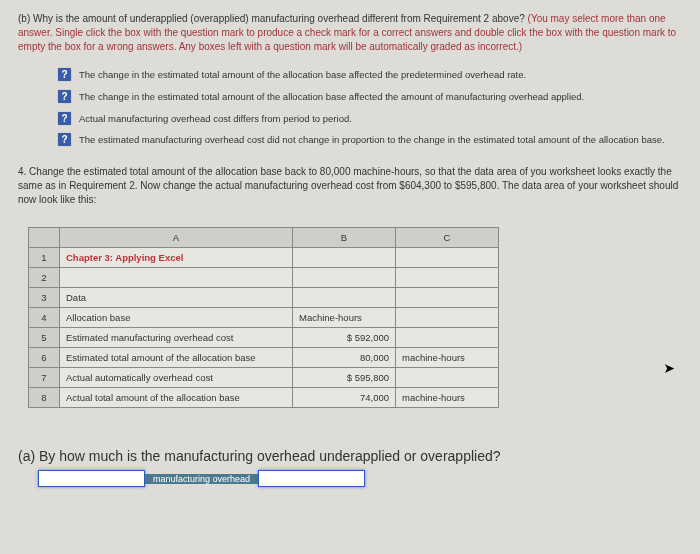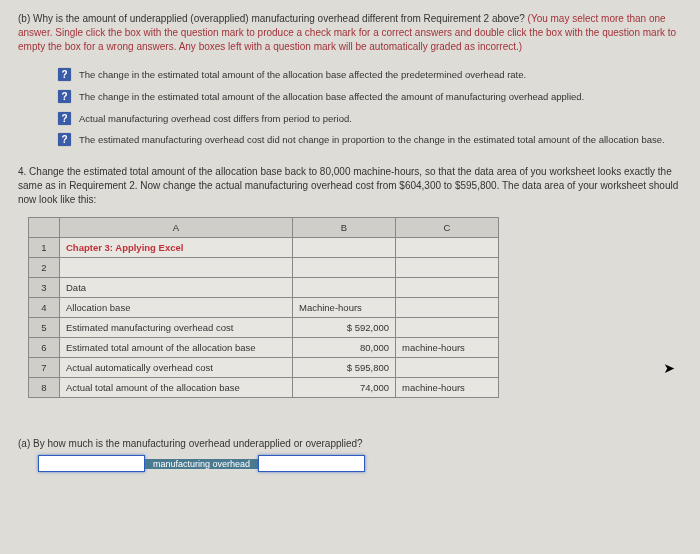--- a/index.html
+++ b/index.html
@@ -48,21 +48,21 @@
     box-shadow: 0 0 1px rgba(0,0,0,0.5);
   }
   .option-row span.opt-text {
     flex: 1;
     padding-top: 1px;
     line-height: 1.35;
   }
   .q4-text {
     font-size: 10px;
     line-height: 1.4;
-    margin-bottom: 10px;
+    margin-bottom: 20px;
   }
   .sheet {
     border-collapse: collapse;
     margin-left: 10px;
     font-size: 9.5px;
     background: #e8e6e1;
   }
   .sheet th, .sheet td {
     border: 1px solid #888;
     padding: 2px 6px;
@@ -78,21 +78,21 @@
     background: #d0cec9;
     text-align: center;
     width: 18px;
   }
   .colA { width: 220px; text-align: left; }
   .colB { width: 90px; text-align: right; }
   .colC { width: 90px; text-align: left; }
   .chapter { color: #c03038; font-weight: bold; margin-top: 7px; }
   .qa-text {
     margin-top: 40px;
-    font-size: 10px;
+    font-size: 14px;
   }
   .answer-row {
     display: flex;
     align-items: center;
     margin-top: 6px;
     margin-left: 20px;
   }
   .blue-field {
     width: 105px;
     height: 15px;

